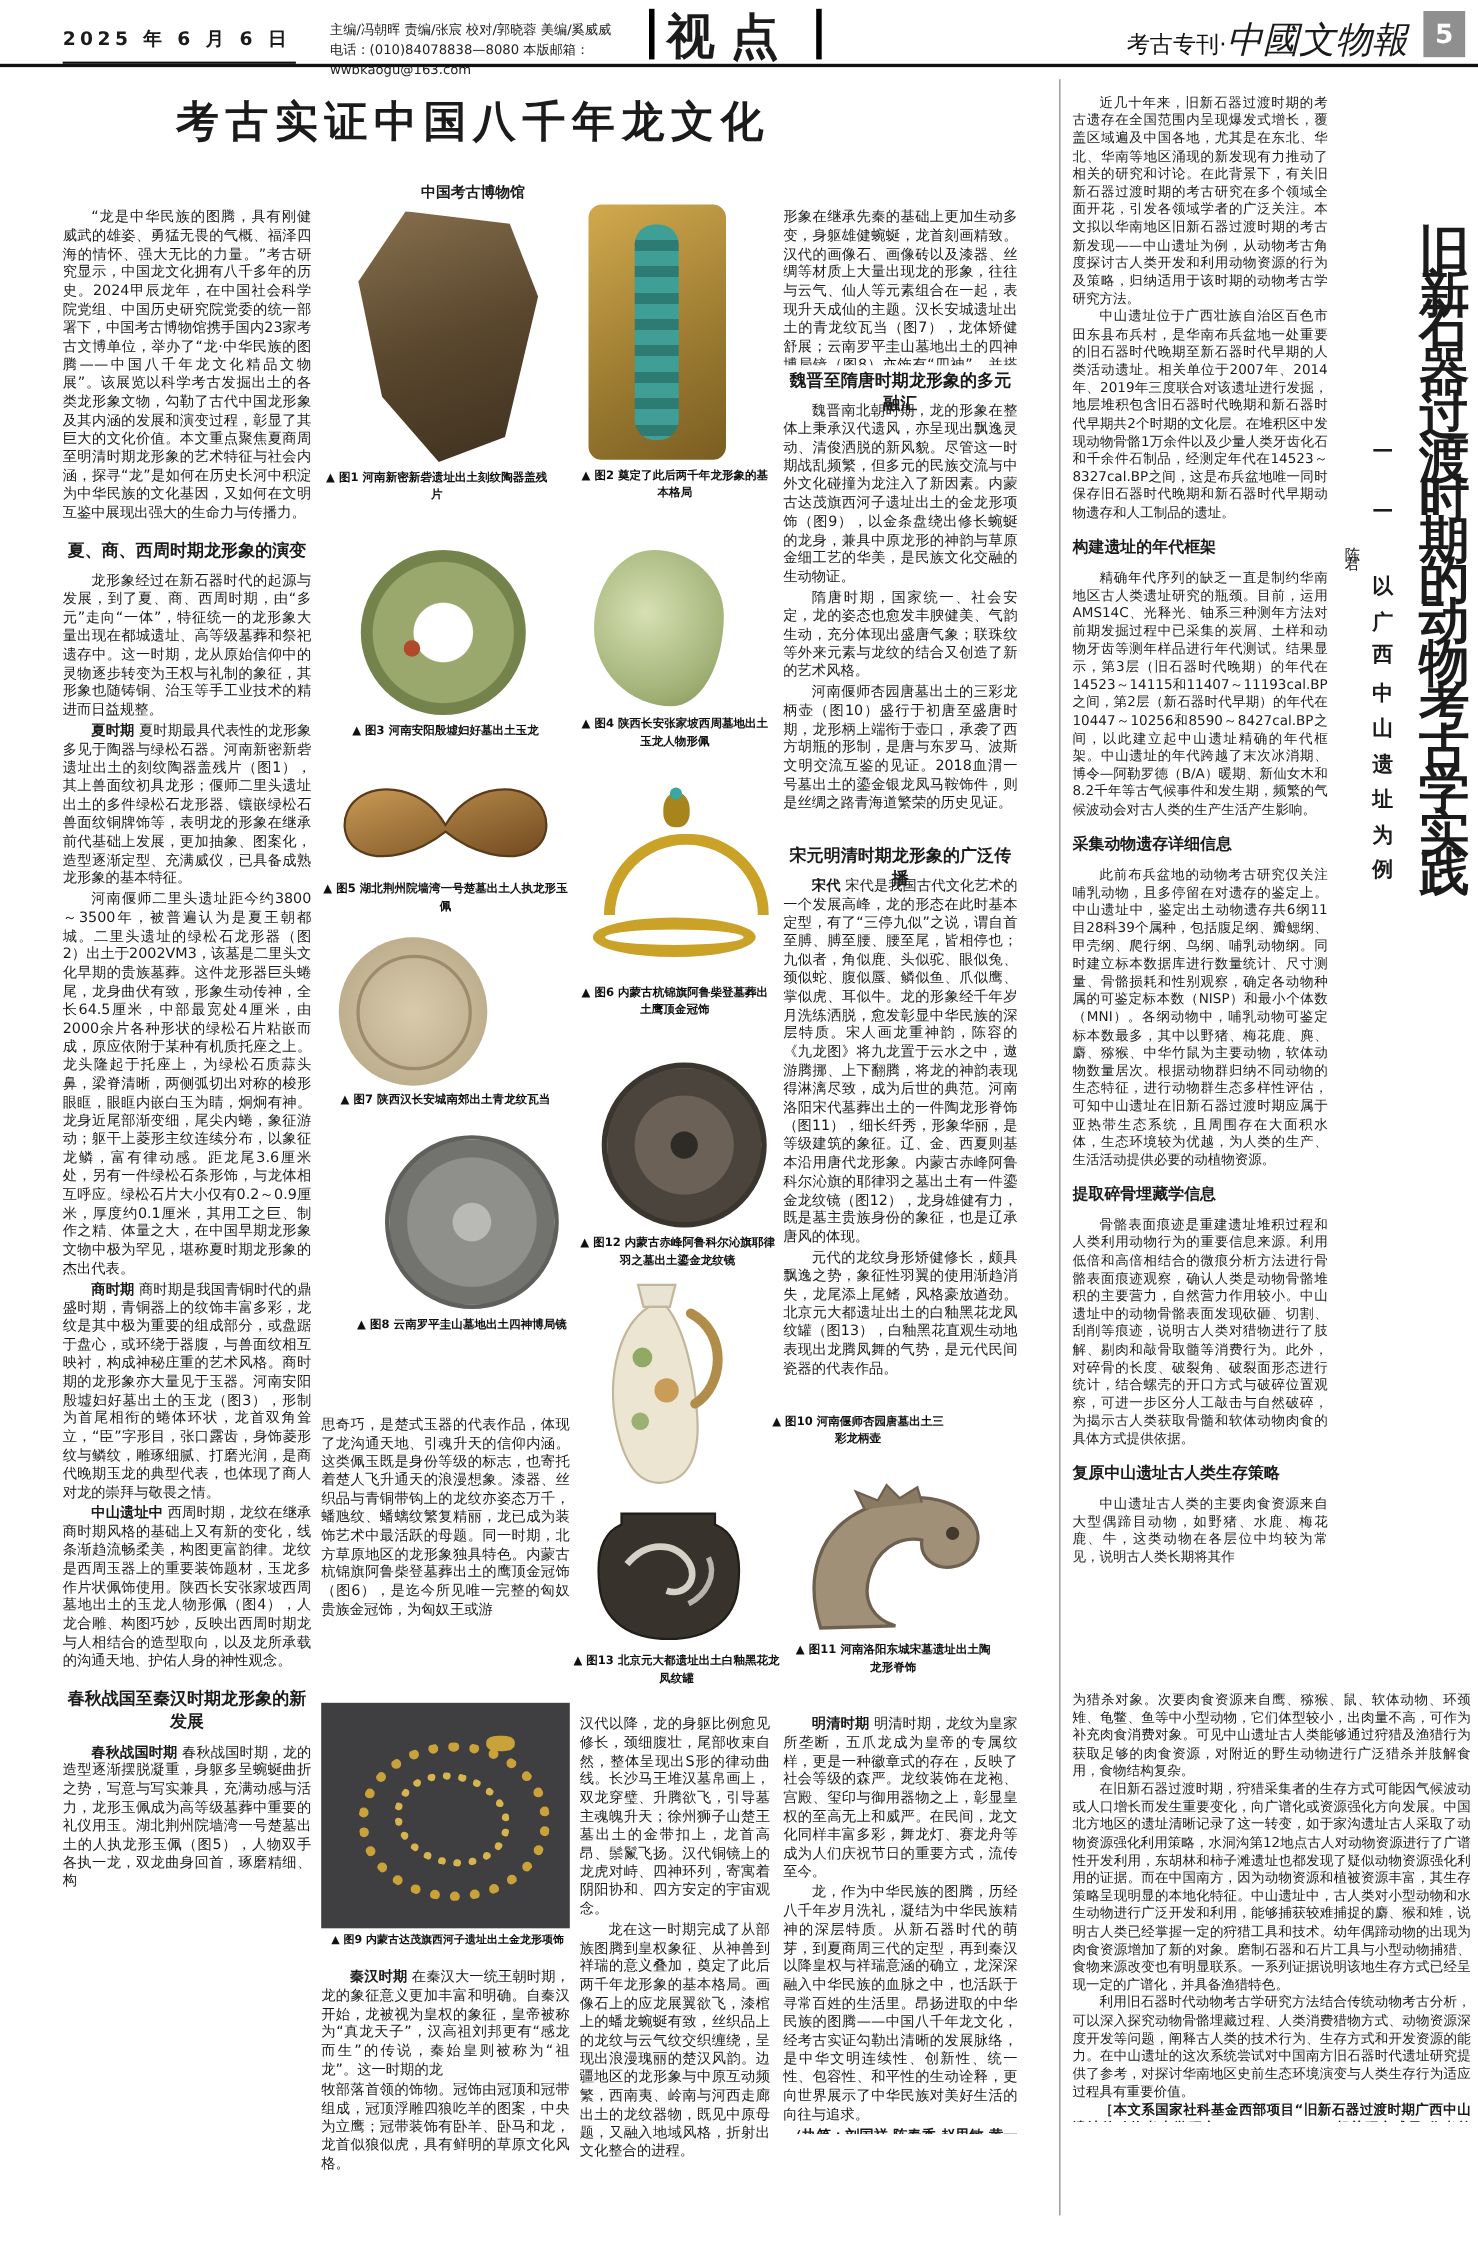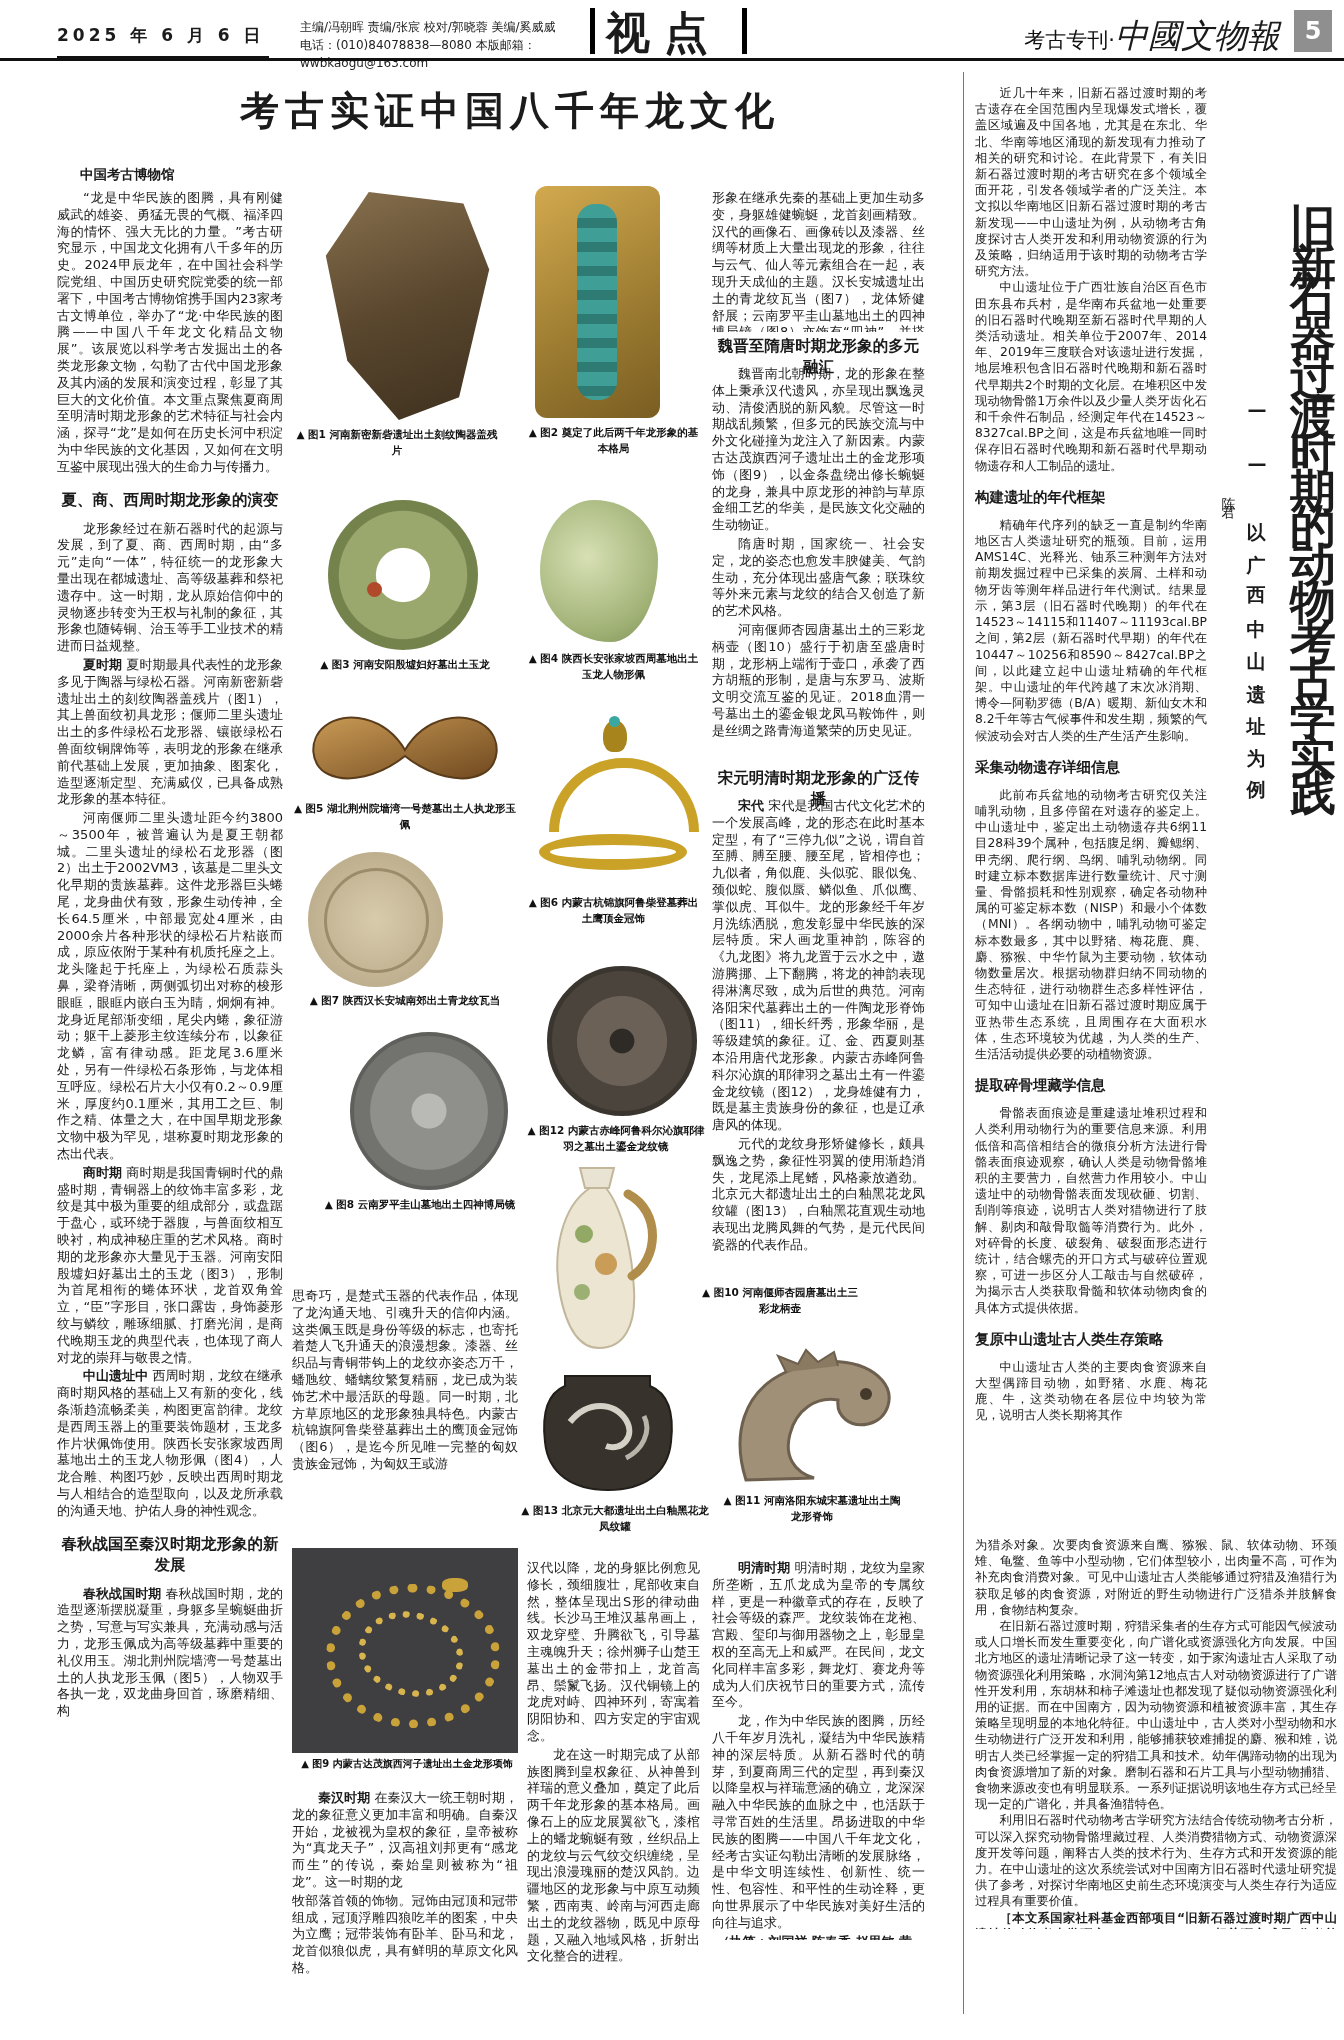--- a/index.html
+++ b/index.html
@@ -11,23 +11,23 @@
   .edline{font-size:12px;line-height:18px;color:#222;}
   .secbar{width:5px;height:46px;background:#000;}
   .sectitle{font-size:44px;font-weight:bold;letter-spacing:14px;font-family:"DejaVu Serif",serif;}
   .supp{font-size:21px;color:#111;}
   .brand{font-size:33px;font-weight:normal;font-style:italic;font-family:"DejaVu Serif",serif;}
   .pagenum{width:38px;height:42px;background:#8f8f8f;color:#fff;font-size:24px;font-weight:bold;
            display:flex;align-items:center;justify-content:center;}
   .toprule{height:3px;background:#111;}
   .vrule{width:1px;background:#777;}
   
-  .mtitle{font-size:39px;font-weight:bold;text-align:right;letter-spacing:6px;font-family:"DejaVu Serif",serif;}
+  .mtitle{font-size:39px;font-weight:bold;text-align:center;letter-spacing:6px;font-family:"DejaVu Serif",serif;}
   .msub{font-size:19px;font-weight:bold;text-align:center;letter-spacing:2px;}
-  .mby{font-size:13.5px;font-weight:bold;}
+  .mby{font-size:13.5px;font-weight:bold;text-align:center;}
   .colblock{overflow:hidden;text-align:justify;}
   .colblock p{margin:0 0 2px 0;font-size:13px;line-height:16.8px;text-indent:2em;}
   .colblock p b{font-weight:bold;}
   .h3{font-size:15.5px;font-weight:bold;text-align:center;margin:14px 0 10px 0;text-indent:0 !important;}
   .cap{font-size:10.5px;font-weight:bold;line-height:1.55;text-align:center;color:#111;}
   
   .sblock{overflow:hidden;text-align:justify;}
   .sblock p{margin:0;font-size:12.3px;line-height:16.2px;text-indent:2em;}
   .sh{font-size:14.5px;font-weight:bold;margin:14px 0 10px 0;text-indent:0 !important;}
   .vtitle{writing-mode:vertical-rl;text-orientation:upright;font-size:46px;font-weight:bold;

